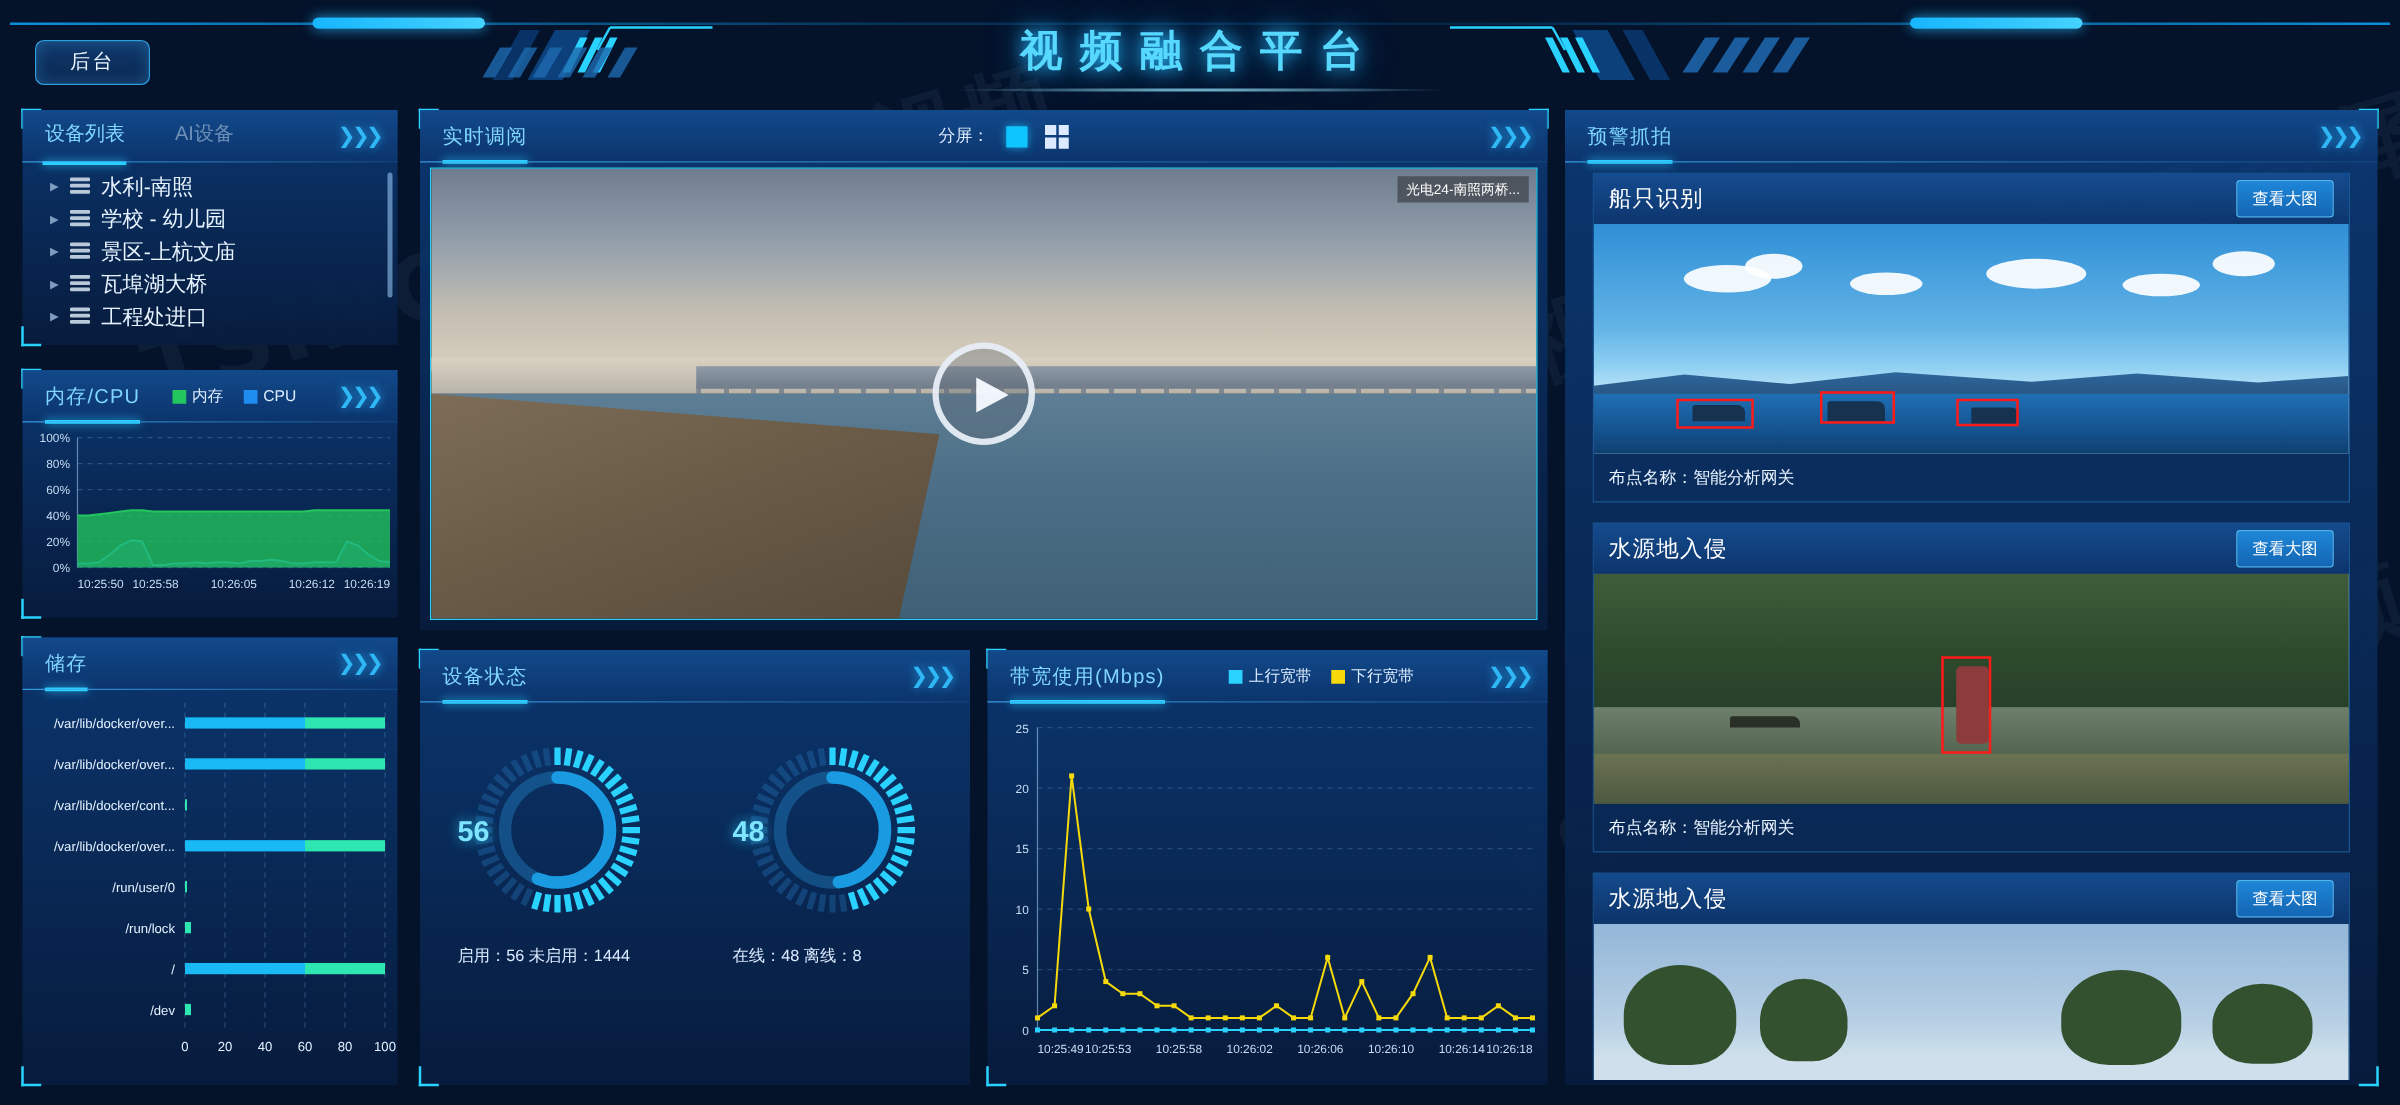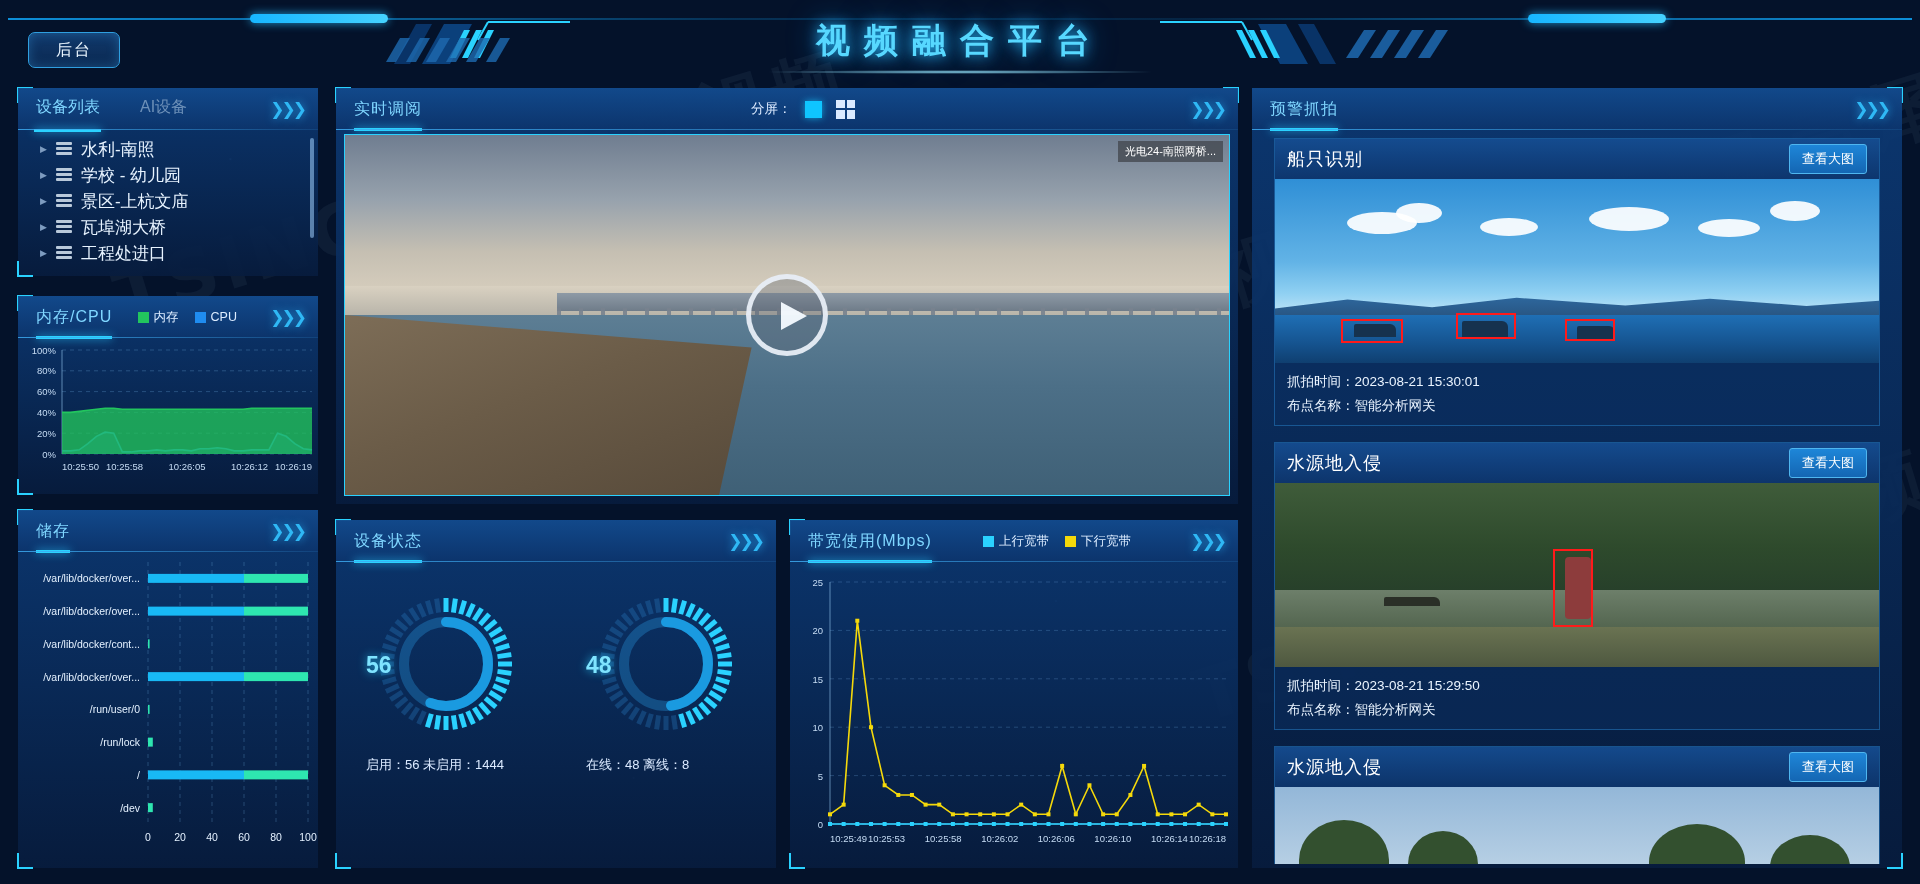--- a/index.html
+++ b/index.html
@@ -736,23 +736,20 @@
             <div class="sea-water"></div>
             <div class="boat" style="left:13%;top:79%;width:42px;height:13px"></div>
             <div class="boat" style="left:31%;top:77%;width:46px;height:16px"></div>
             <div class="boat" style="left:50%;top:80%;width:38px;height:13px"></div>
             <div class="bbox" style="left:11%;top:76%;width:62px;height:24px"></div>
             <div class="bbox" style="left:30%;top:73%;width:60px;height:26px"></div>
             <div class="bbox" style="left:48%;top:76%;width:50px;height:22px"></div>
           </div>
           <div class="alert-meta">
             <div>
-              <span>抓拍时间：</span><span>2023-08-21 15:30:01</span>
-            </div>
-            <div>
               <span>布点名称：</span><span>智能分析网关</span>
             </div>
           </div>
         </div>
 
         <div class="alert-card">
           <div class="alert-card-hd">
             <span class="alert-type">水源地入侵</span>
             <span class="view-big">查看大图</span>
           </div>
@@ -760,23 +757,20 @@
             <div class="riv-sky"></div>
             <div class="riv-trees"></div>
             <div class="riv-water"></div>
             <div class="riv-bank"></div>
             <div class="boat" style="left:18%;top:62%;width:56px;height:9px;background:#2a2f27"></div>
             <div class="bbox" style="left:46%;top:36%;width:40px;height:78px"></div>
             <div style="position:absolute;left:48%;top:40%;width:26px;height:62px;background:#8d3c3c;border-radius:4px"></div>
           </div>
           <div class="alert-meta">
             <div>
-              <span>抓拍时间：</span><span>2023-08-21 15:29:50</span>
-            </div>
-            <div>
               <span>布点名称：</span><span>智能分析网关</span>
             </div>
           </div>
         </div>
 
         <div class="alert-card">
           <div class="alert-card-hd">
             <span class="alert-type">水源地入侵</span>
             <span class="view-big">查看大图</span>
           </div>

